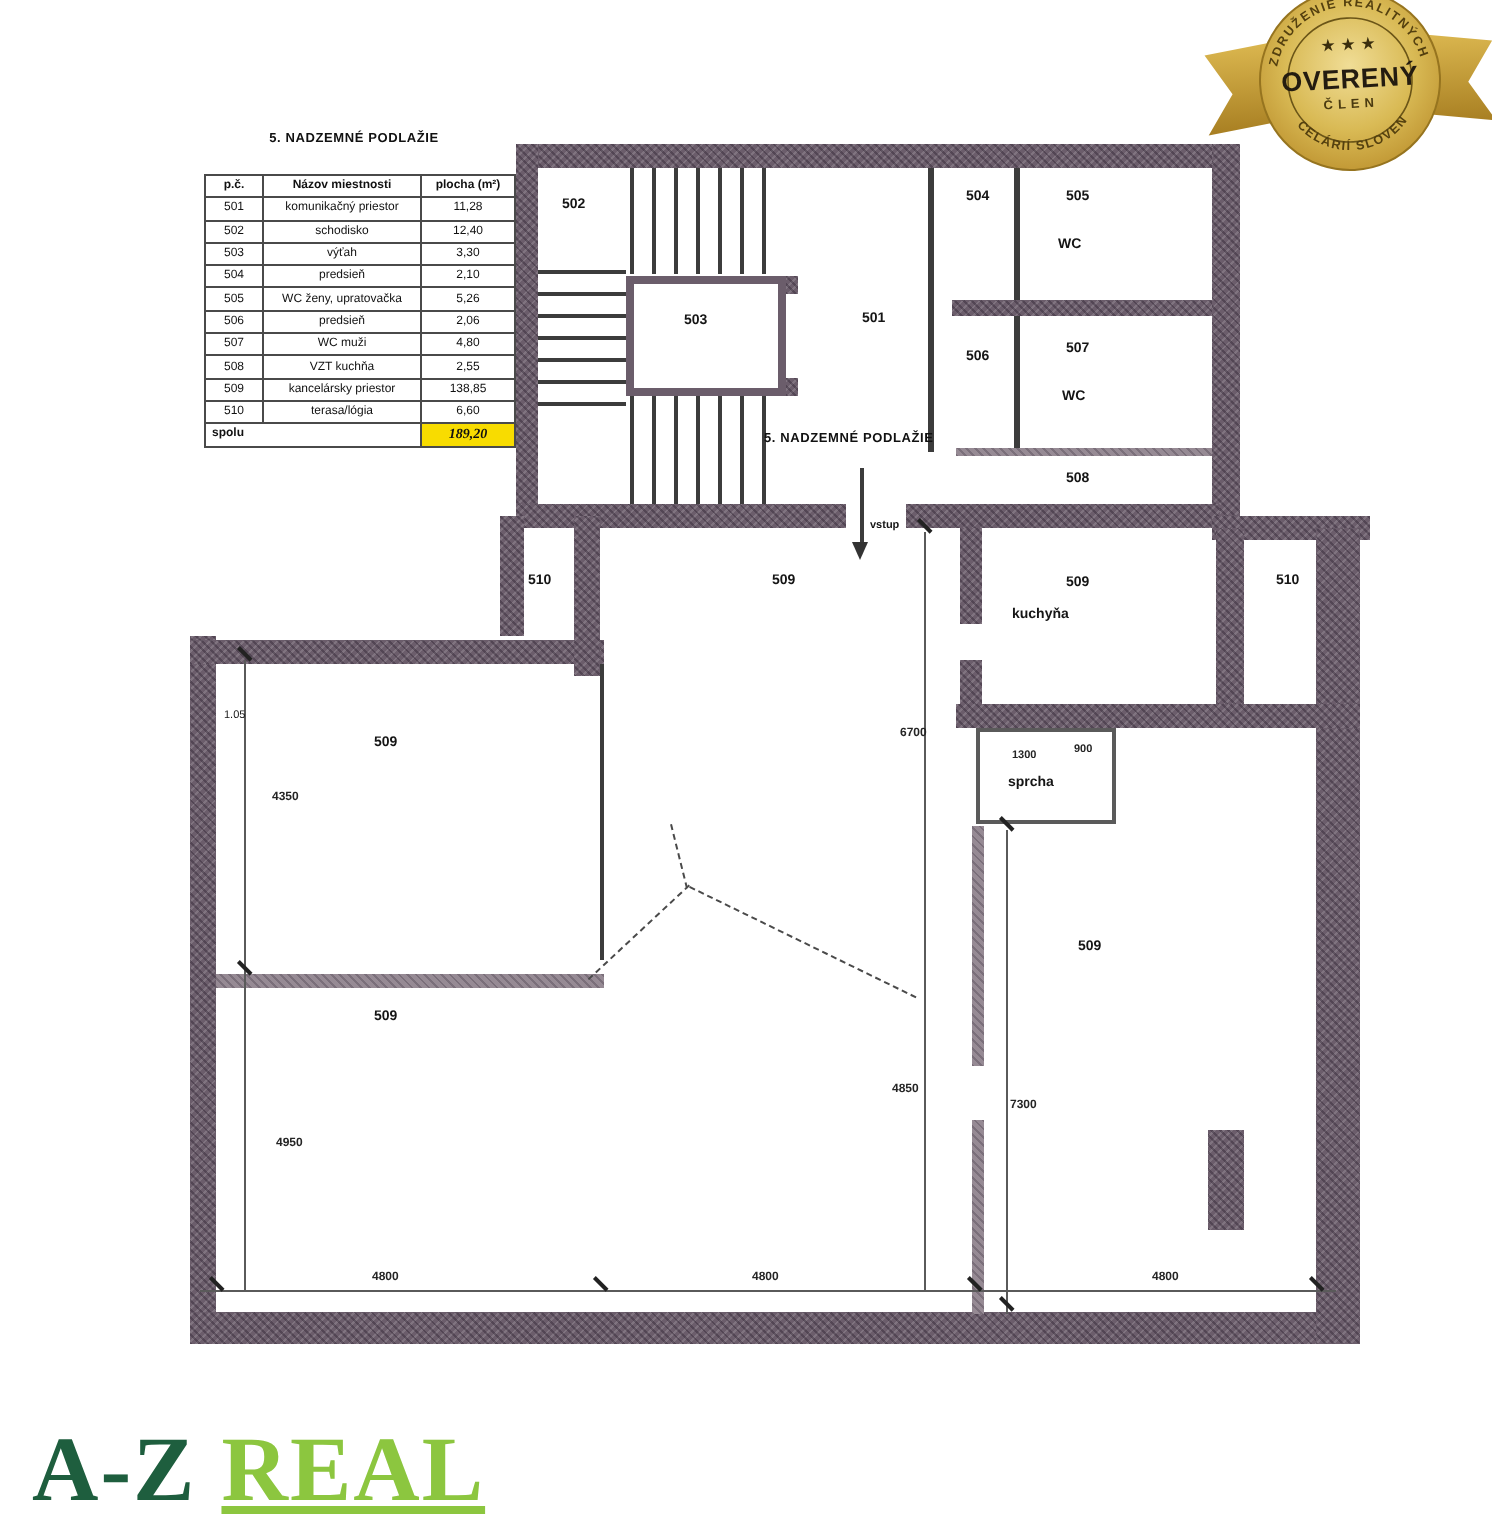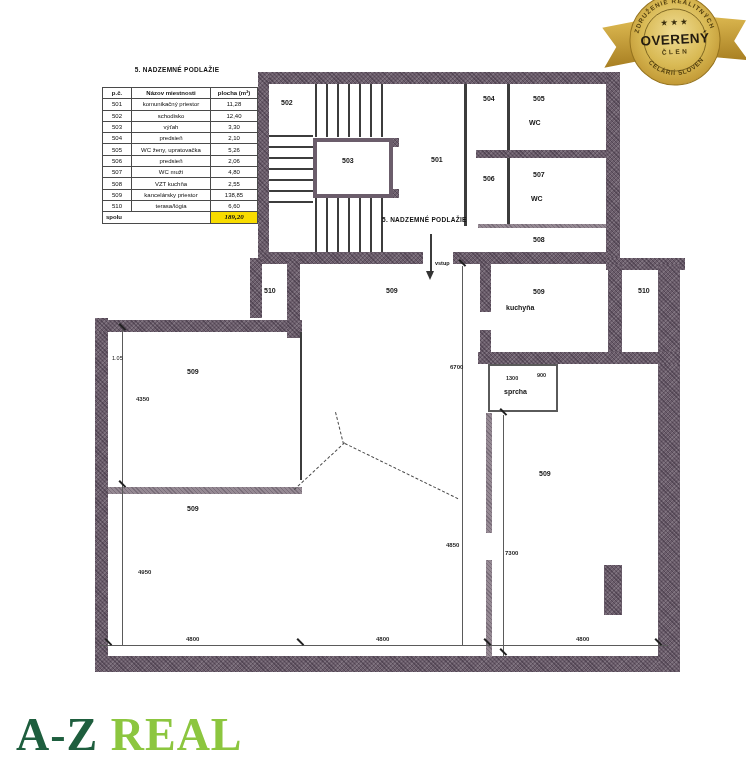--- a/index.html
+++ b/index.html
@@ -262,16 +262,16 @@
     <div class="dim" style="left:505px;top:550px">7300</div>
     <div class="dim" style="left:506px;top:375px;font-size:5.5px">1300</div>
     <div class="dim" style="left:537px;top:372px;font-size:5.5px">900</div>
     <div class="dim" style="left:186px;top:636px">4800</div>
     <div class="dim" style="left:376px;top:636px">4800</div>
     <div class="dim" style="left:576px;top:636px">4800</div>
   </div>
 
   <div id="logo">
     <span style="color: rgb(30, 94, 62);">A-Z</span>
-    <span style="color: rgb(140, 198, 63);">REAL</span>
+    <span style="color: rgb(140, 198, 63); text-decoration: underline;">REAL</span>
   </div>
 
 </div>
 
 </body></html>

